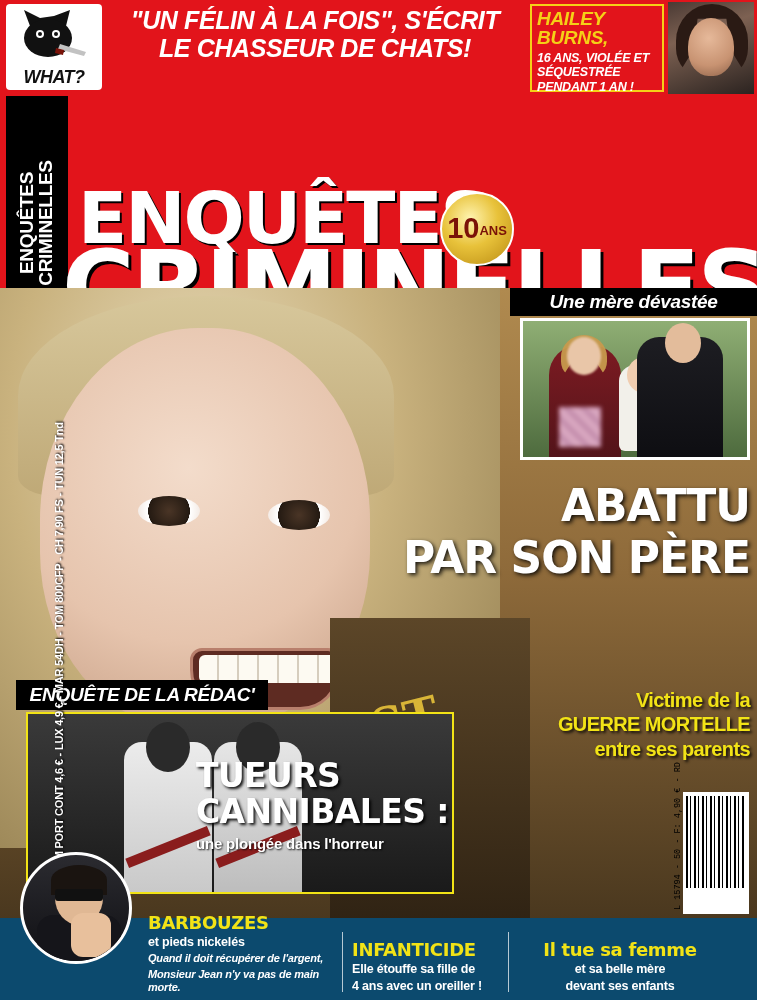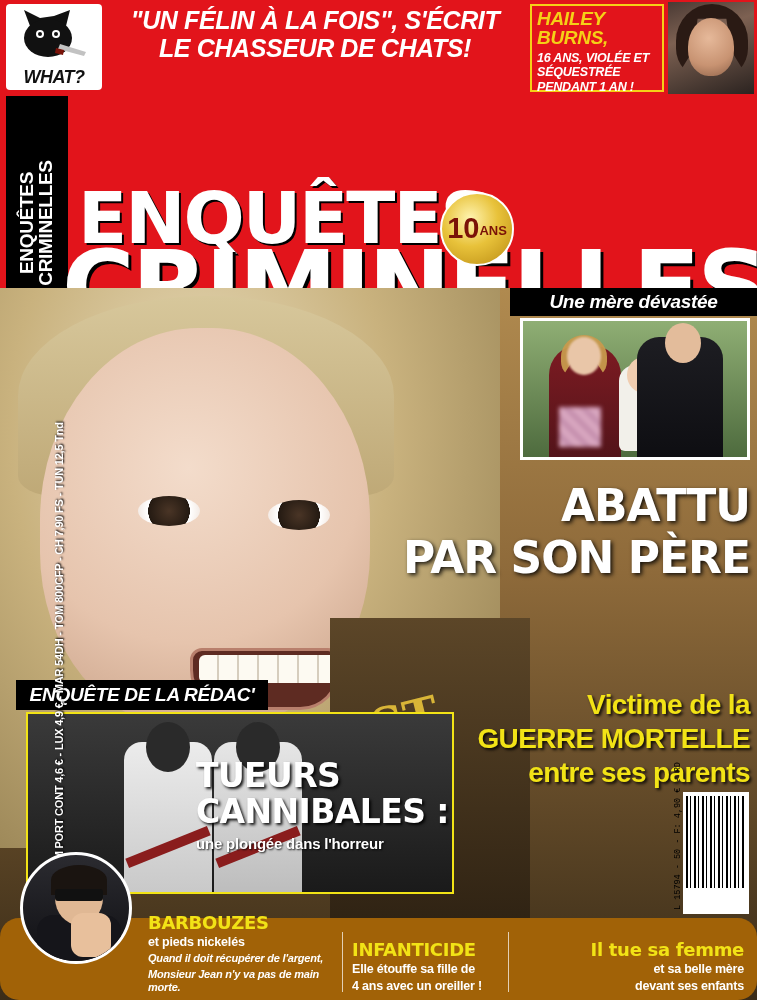--- a/index.html
+++ b/index.html
@@ -241,21 +241,21 @@
     color: #ffffff; font-weight: bold; font-size: 44px;
     line-height: 1.18; letter-spacing: -1px;
     font-family: "DejaVu Sans", sans-serif;
     text-shadow: 2px 2px 4px rgba(0,0,0,.85);
   }
   .victime-block {
     position: absolute; top: 400px; left: 400px; width: 350px;
     text-align: right;
   }
   .victime-line {
-    color: #f2e316; font-weight: bold; font-size: 28px;
+    color: #f2e316; font-weight: bold; font-size: 20px;
     line-height: 1.22; letter-spacing: -0.6px;
     text-shadow: 2px 2px 3px rgba(0,0,0,.85);
   }
 
   
   .redac-banner {
     position: absolute; top: 392px; left: 16px; width: 252px; height: 30px;
     background: #000000;
     display: flex; align-items: center; justify-content: center;
   }
@@ -299,22 +299,21 @@
   }
   .tueurs-sub {
     margin-top: 4px;
     color: #ffffff; font-weight: bold; font-size: 15px; letter-spacing: -0.2px;
     text-shadow: 1px 1px 2px rgba(0,0,0,.9);
   }
 
   
   .bottom-bar {
     position: absolute; bottom: 0; left: 0; width: 757px; height: 82px;
-    background: #a16207;
-    border-radius: 19px;
+    background: #0c4a6e;
   }
   .circle-photo {
     position: absolute; bottom: 36px; left: 20px; width: 112px; height: 112px;
     border-radius: 50%; border: 3px solid #ffffff;
     background: linear-gradient(180deg,#2b2b30 0%, #101014 100%);
     overflow: hidden;
   }
   .cp-head {
     position: absolute; top: 16px; left: 32px; width: 48px; height: 54px;
     border-radius: 50%; background: #e0b894;
@@ -344,21 +343,21 @@
     font-family: "DejaVu Sans", sans-serif;
   }
   .bb-title.yellow { color: #f2e316; }
   .bb-sub {
     font-weight: bold; font-size: 12.5px; line-height: 1.2; margin-top: 2px;
     letter-spacing: -0.2px;
   }
   .bb-sub.small-italic { font-style: italic; font-size: 11px; }
   .col-barbouzes { left: 148px; width: 190px; }
   .col-infanticide { left: 352px; width: 150px; text-align: left; }
-  .col-iltue { left: 544px; width: 200px; text-align: right; }
+  .col-iltue { left: 520px; width: 200px; text-align: center; }
   .bb-divider {
     position: absolute; bottom: 8px; width: 1px; height: 60px; background: #ffffff; opacity: .7;
   }
   .bb-divider.d1 { left: 342px; }
   .bb-divider.d2 { left: 508px; }
 
   
   .left-price {
     position: absolute; top: 470px; left: -148px;
     width: 420px; height: 18px;

